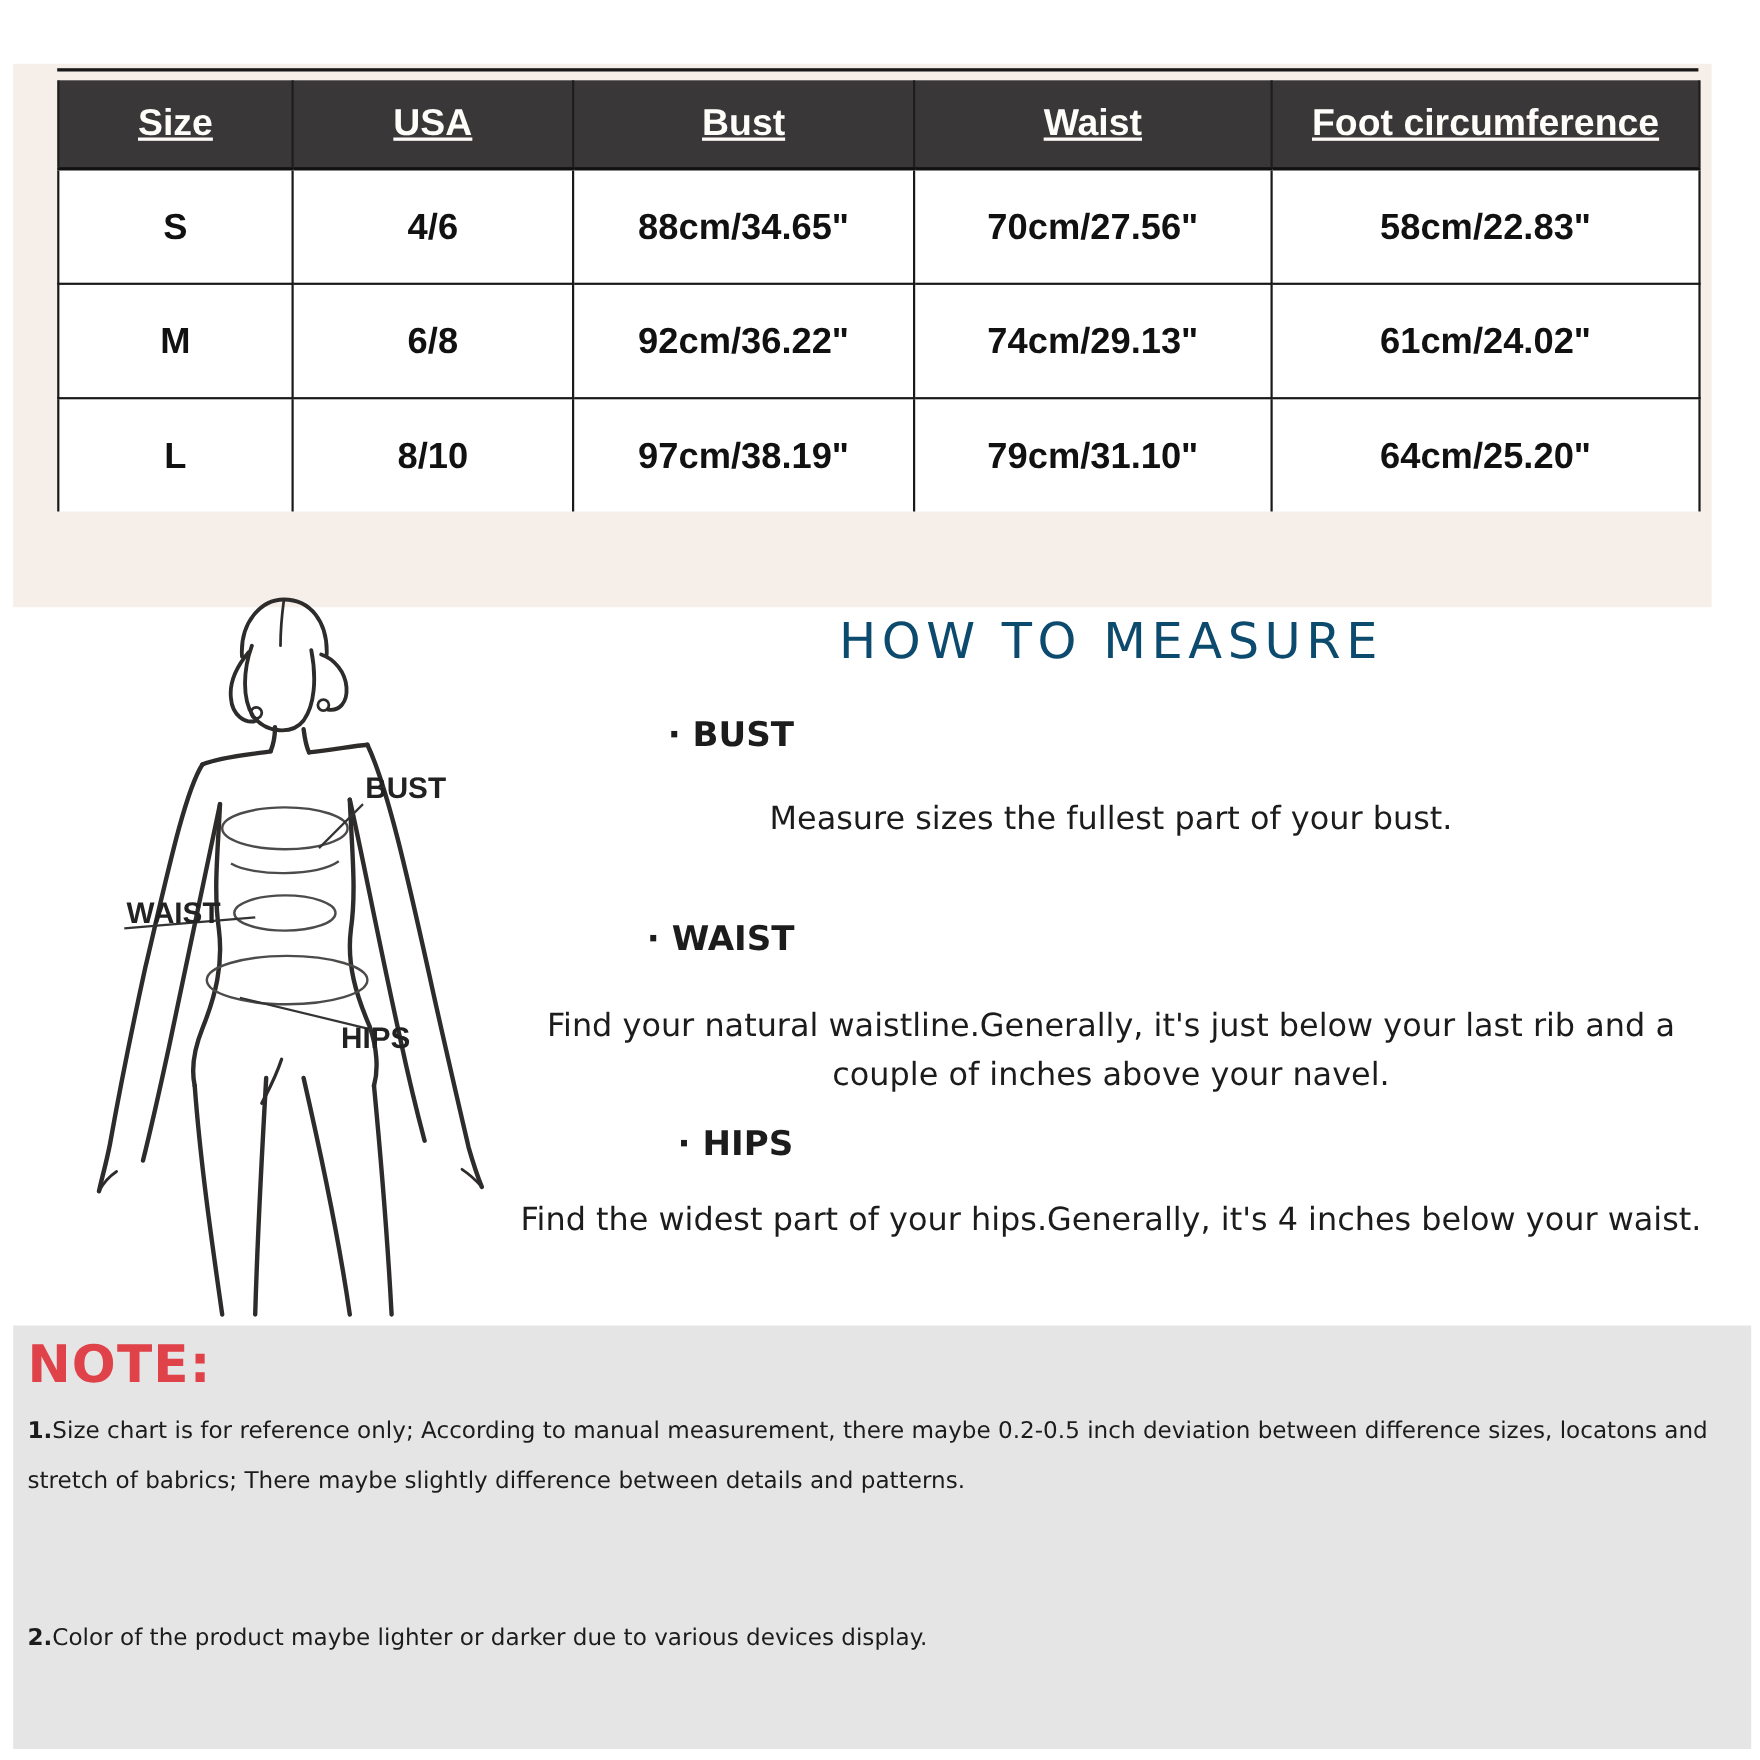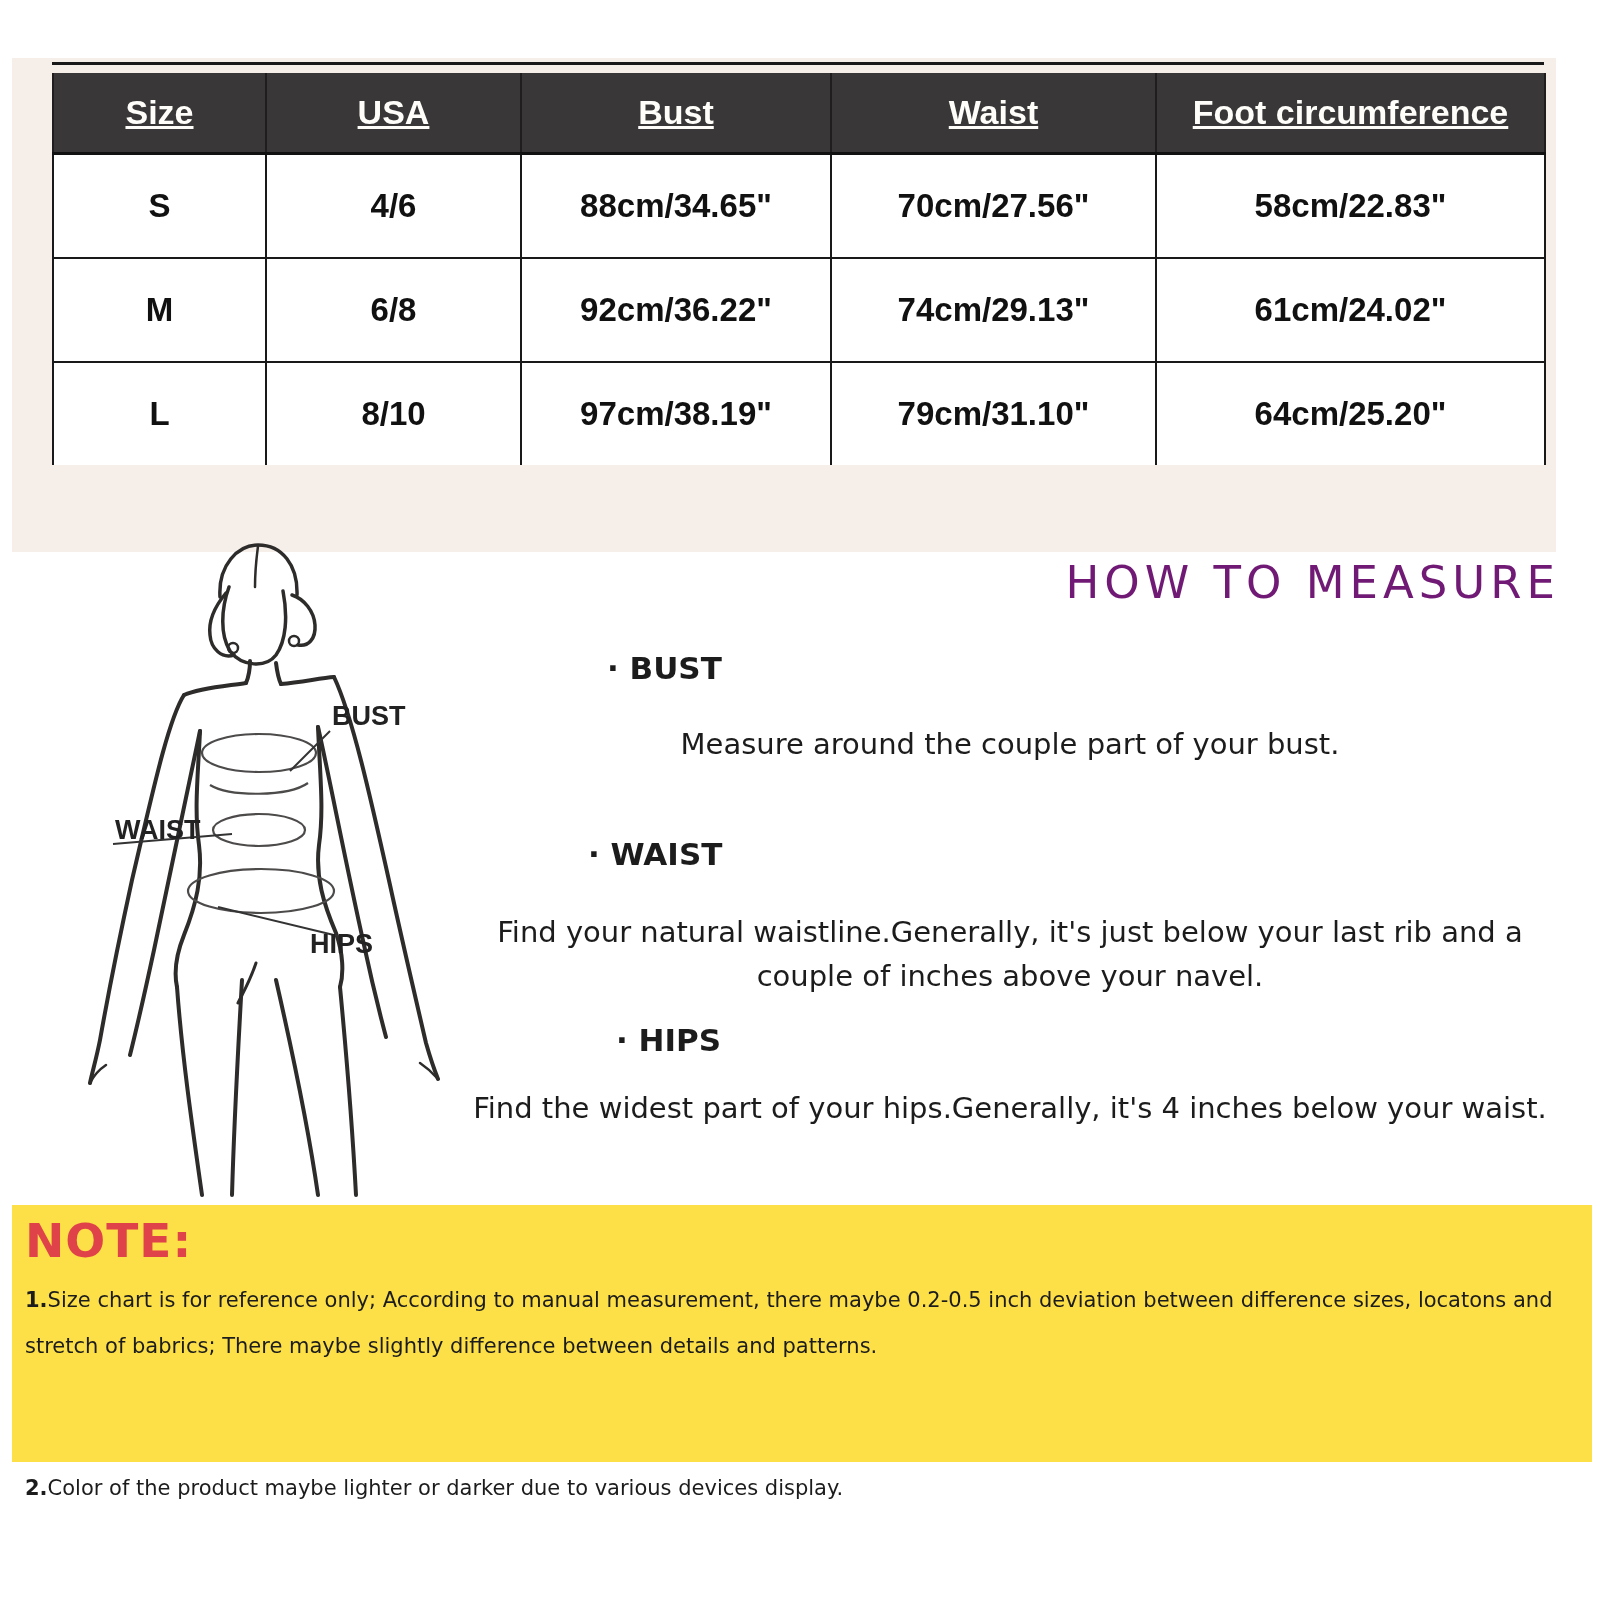--- a/index.html
+++ b/index.html
@@ -12,37 +12,37 @@
   
   .table-toprule{position:absolute;left:52px;top:62px;width:1492px;height:3px;background:#191919;}
   table.size-table{position:absolute;left:52px;top:73px;width:1492px;border-collapse:collapse;table-layout:fixed;}
   table.size-table th{height:77px;background:#3a3738;color:#fffdfa;font-size:34px;font-weight:bold;
         border-left:2px solid #1f1d1e;border-right:2px solid #1f1d1e;border-bottom:3px solid #111;text-align:center;text-decoration:underline;}
   table.size-table td{height:100px;background:#ffffff;font-size:33px;font-weight:bold;text-align:center;
         border:2px solid #191919;}
   table.size-table tr:last-child td{border-bottom:none;}
 
   
-  .measure-title{position:absolute;left:460px;top:556px;width:1100px;text-align:right;
-        font-family:"DejaVu Sans", sans-serif;font-size:45px;letter-spacing:5px;color:#701a75;}
+  .measure-title{position:absolute;left:460px;top:556px;width:1100px;text-align:center;
+        font-family:"DejaVu Sans", sans-serif;font-size:45px;letter-spacing:5px;color:#0c4a6e;}
   .m-heading{position:absolute;font-family:"DejaVu Sans", sans-serif;font-size:31px;font-weight:bold;color:#1c1c1c;}
   .m-heading.h-bust{left:607px;top:650px;}
   .m-heading.h-waist{left:588px;top:836px;}
   .m-heading.h-hips{left:616px;top:1022px;}
   .m-body{position:absolute;left:450px;width:1120px;text-align:center;
         font-family:"DejaVu Sans", sans-serif;font-size:29px;line-height:44px;color:#1c1c1c;}
   .m-body.b-bust{top:722px;}
   .m-body.b-waist{top:910px;}
   .m-body.b-hips{top:1086px;}
 
   
   .figure{position:absolute;left:80px;top:535px;width:440px;height:670px;}
 
   
-  .note-panel{position:absolute;left:12px;top:1205px;width:1580px;height:257px;background:#fde047;}
+  .note-panel{position:absolute;left:12px;top:1205px;width:1580px;height:385px;background:#e5e5e5;}
   .note-title{position:absolute;left:13px;top:8px;font-family:"DejaVu Sans", sans-serif;
         font-size:47px;font-weight:bold;color:#e0424a;letter-spacing:1px;}
   .note-item{position:absolute;left:13px;width:1545px;font-family:"DejaVu Sans", sans-serif;
         font-size:21px;line-height:46px;color:#1c1c1c;}
   .note-item b{font-weight:bold;}
   .note-item.n1{top:72px;}
   .note-item.n2{top:248px;margin-top:12px;}
 </style>
 </head>
 <body>
@@ -135,21 +135,21 @@
     <g font-family="Liberation Sans, sans-serif" font-size="27" font-weight="bold" fill="#222222">
       <text x="252" y="190">BUST</text>
       <text x="35" y="304">WAIST</text>
       <text x="230" y="418">HIPS</text>
     </g>
   </svg>
 
   <div class="measure-title">HOW TO MEASURE</div>
 
   <div class="m-heading h-bust">· BUST</div>
-  <div class="m-body b-bust">Measure around the couple part of your bust.</div>
+  <div class="m-body b-bust">Measure sizes the fullest part of your bust.</div>
 
   <div class="m-heading h-waist">· WAIST</div>
   <div class="m-body b-waist">Find your natural waistline.Generally, it's just below your last rib and a couple of inches above your navel.</div>
 
   <div class="m-heading h-hips">· HIPS</div>
   <div class="m-body b-hips">Find the widest part of your hips.Generally, it's 4 inches below your waist.</div>
 
   <div class="note-panel">
     <div class="note-title">NOTE:</div>
     <div class="note-item n1"><b>1.</b><span>Size chart is for reference only; According to manual measurement, there maybe 0.2-0.5 inch deviation between difference sizes, locatons and stretch of babrics; There maybe slightly difference between details and patterns.</span></div>

